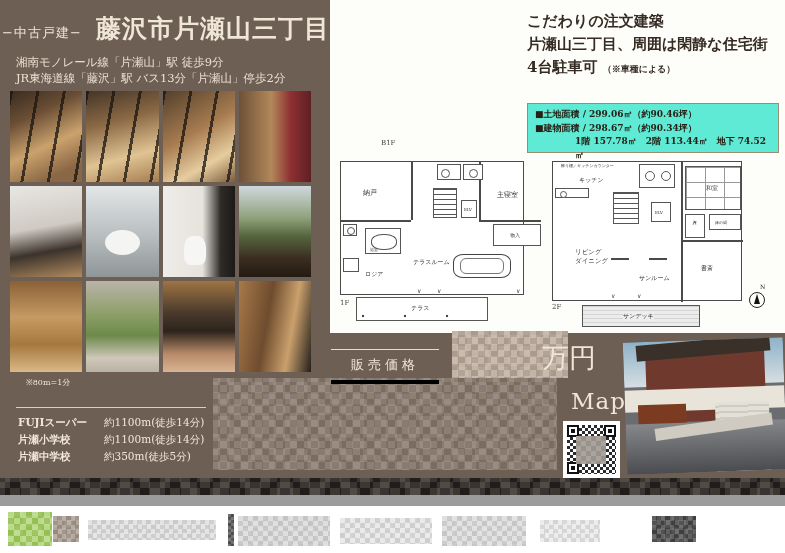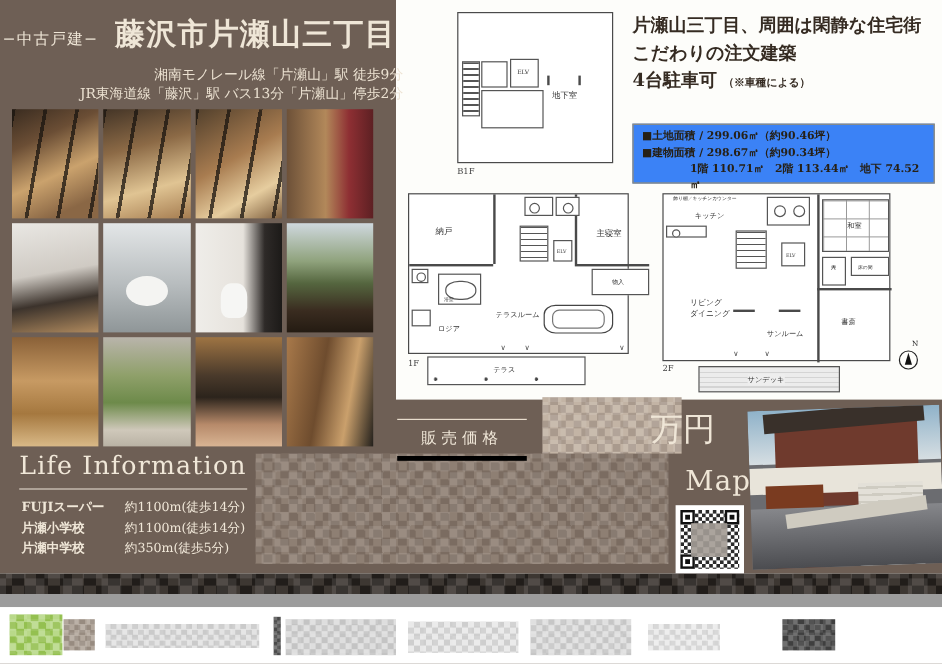--- a/index.html
+++ b/index.html
@@ -9,21 +9,21 @@
 
   
   .flyer{position:absolute;left:0;top:0;width:785px;height:478px;background:#6e5f55;}
   .white-panel{position:absolute;left:330px;top:0;width:455px;height:333px;background:#fdfdfa;}
 
   
   .hdr{position:absolute;left:0;top:12px;width:332px;display:flex;justify-content:center;
        align-items:baseline;gap:14px;color:#efe6d7;}
   .hdr .cat{font-size:13px;letter-spacing:1px;}
   .hdr .ttl{font-size:25px;font-weight:bold;letter-spacing:1px;}
-  .access{position:absolute;left:4px;top:54px;width:332px;text-align:right;color:#ece2d2;
+  .access{position:absolute;left:16px;top:54px;width:332px;text-align:left;color:#ece2d2;
           font-size:11.5px;line-height:16px;}
 
   
   .grid{position:absolute;left:10px;top:91px;width:301px;height:281px;display:grid;
         grid-template-columns:repeat(4,1fr);grid-template-rows:repeat(3,1fr);gap:4px;}
   .ph{position:relative;overflow:hidden;}
   .p1{background:linear-gradient(155deg,#3a2c20 0%,#6b4e35 28%,#caa26d 58%,#8a6745 85%);}
   .p1::after,.p2::after,.p3::after{content:"";position:absolute;inset:0;
      background:repeating-linear-gradient(100deg,rgba(25,20,15,.75) 0 3px,transparent 3px 26px);}
   .p2{background:linear-gradient(165deg,#443527 0%,#8c6a46 35%,#e0c493 70%,#a57c50 100%);}
@@ -118,21 +118,21 @@
   .compass{position:absolute;left:749px;top:292px;width:16px;height:16px;border:1.5px solid #222;
       border-radius:50%;box-sizing:border-box;}
   .compass::after{content:"";position:absolute;left:4px;top:1px;width:0;height:0;
       border-left:3px solid transparent;border-right:3px solid transparent;border-bottom:10px solid #111;}
   .compass-n{position:absolute;left:760px;top:283px;font-size:6px;color:#222;}
 
   
   .features{position:absolute;left:527px;top:10px;width:258px;color:#352b22;font-weight:bold;}
   .features .l{font-size:15px;line-height:23px;}
   .features .sm{font-size:9px;}
-  .areabox{position:absolute;left:527px;top:103px;width:252px;height:50px;background:#3b82f6;
+  .areabox{position:absolute;left:527px;top:103px;width:252px;height:50px;background:#5eead4;
       border:1px solid #978c74;box-sizing:border-box;padding:4px 7px;color:#262016;font-weight:bold;
       font-size:9px;line-height:13.5px;}
   .areabox .indent{padding-left:40px;}
 </style>
 </head>
 <body>
 
 <div class="page">
 
   <div class="flyer"></div>
@@ -156,21 +156,20 @@
     <div class="ph p6"></div>
     <div class="ph p7"></div>
     <div class="ph p8"></div>
     <div class="ph p9"></div>
     <div class="ph p10"></div>
     <div class="ph p11"></div>
     <div class="ph p12"></div>
   </div>
 
   <div class="life-title">
-    <span class="t">Life Information</span>
     <span class="n">※80m=1分</span>
   </div>
   <div class="life-rule"></div>
   <div class="life-rows">
     <div class="row">
       <span class="nm">FUJIスーパー</span>
       <span>約1100m(徒歩14分)</span>
     </div>
     <div class="row">
       <span class="nm">片瀬小学校</span>
@@ -178,45 +177,34 @@
     </div>
     <div class="row">
       <span class="nm">片瀬中学校</span>
       <span>約350m(徒歩5分)</span>
     </div>
   </div>
 
   <div class="mosaic" style="left:213px;top:378px;width:344px;height:92px;--a:#7b6c61;--b:#8e7f73;--s:14px;"></div>
 
   <div class="features">
+    <div class="l">こだわりの注文建築</div>
     <div class="l">片瀬山三丁目、周囲は閑静な住宅街</div>
-    <div class="l">こだわりの注文建築</div>
     <div class="l">
       <span>4台駐車可</span>
       <span class="sm">（※車種による）</span>
     </div>
   </div>
 
   <div class="areabox">
     <div>■土地面積 / 299.06㎡（約90.46坪）</div>
     <div>■建物面積 / 298.67㎡（約90.34坪）</div>
-    <div class="indent">1階 110.71㎡　2階 113.44㎡　地下 74.52㎡</div>
-  </div>
-
-  <div class="plan-box" style="left:381px;top:10px;width:130px;height:126px;">
-    <div class="stairs" style="left:3px;top:40px;width:15px;height:46px;"></div>
-    <div class="rm" style="left:19px;top:40px;width:22px;height:22px;"></div>
-    <div class="rm" style="left:43px;top:38px;width:24px;height:24px;">
-      <span class="plan-lbl" style="left:5px;top:8px;font-size:5px;">ELV</span>
-    </div>
-    <div class="rm" style="left:19px;top:64px;width:52px;height:32px;"></div>
-    <div class="wall" style="left:74px;top:52px;width:2px;height:8px;"></div>
-    <div class="wall" style="left:100px;top:52px;width:2px;height:8px;"></div>
-    <span class="plan-lbl" style="left:78px;top:64px;font-size:7px;">地下室</span>
-  </div>
+    <div class="indent">1階 157.78㎡　2階 113.44㎡　地下 74.52㎡</div>
+  </div>
+
   <span class="floor-tag" style="left:381px;top:139px;">B1F</span>
 
   <div class="abs" style="left:340px;top:161px;width:250px;height:166px;">
     <div class="plan-box" style="left:0;top:0;width:184px;height:134px;">
       <div class="wall" style="left:70px;top:0;width:1.5px;height:58px;"></div>
       <div class="wall" style="left:0;top:58px;width:70px;height:1.5px;"></div>
       <div class="wall" style="left:138px;top:0;width:1.5px;height:58px;"></div>
       <div class="wall" style="left:138px;top:58px;width:62px;height:1.5px;"></div>
       <span class="plan-lbl" style="left:22px;top:26px;font-size:7px;">納戸</span>
       <div class="rm" style="left:96px;top:2px;width:24px;height:16px;">

